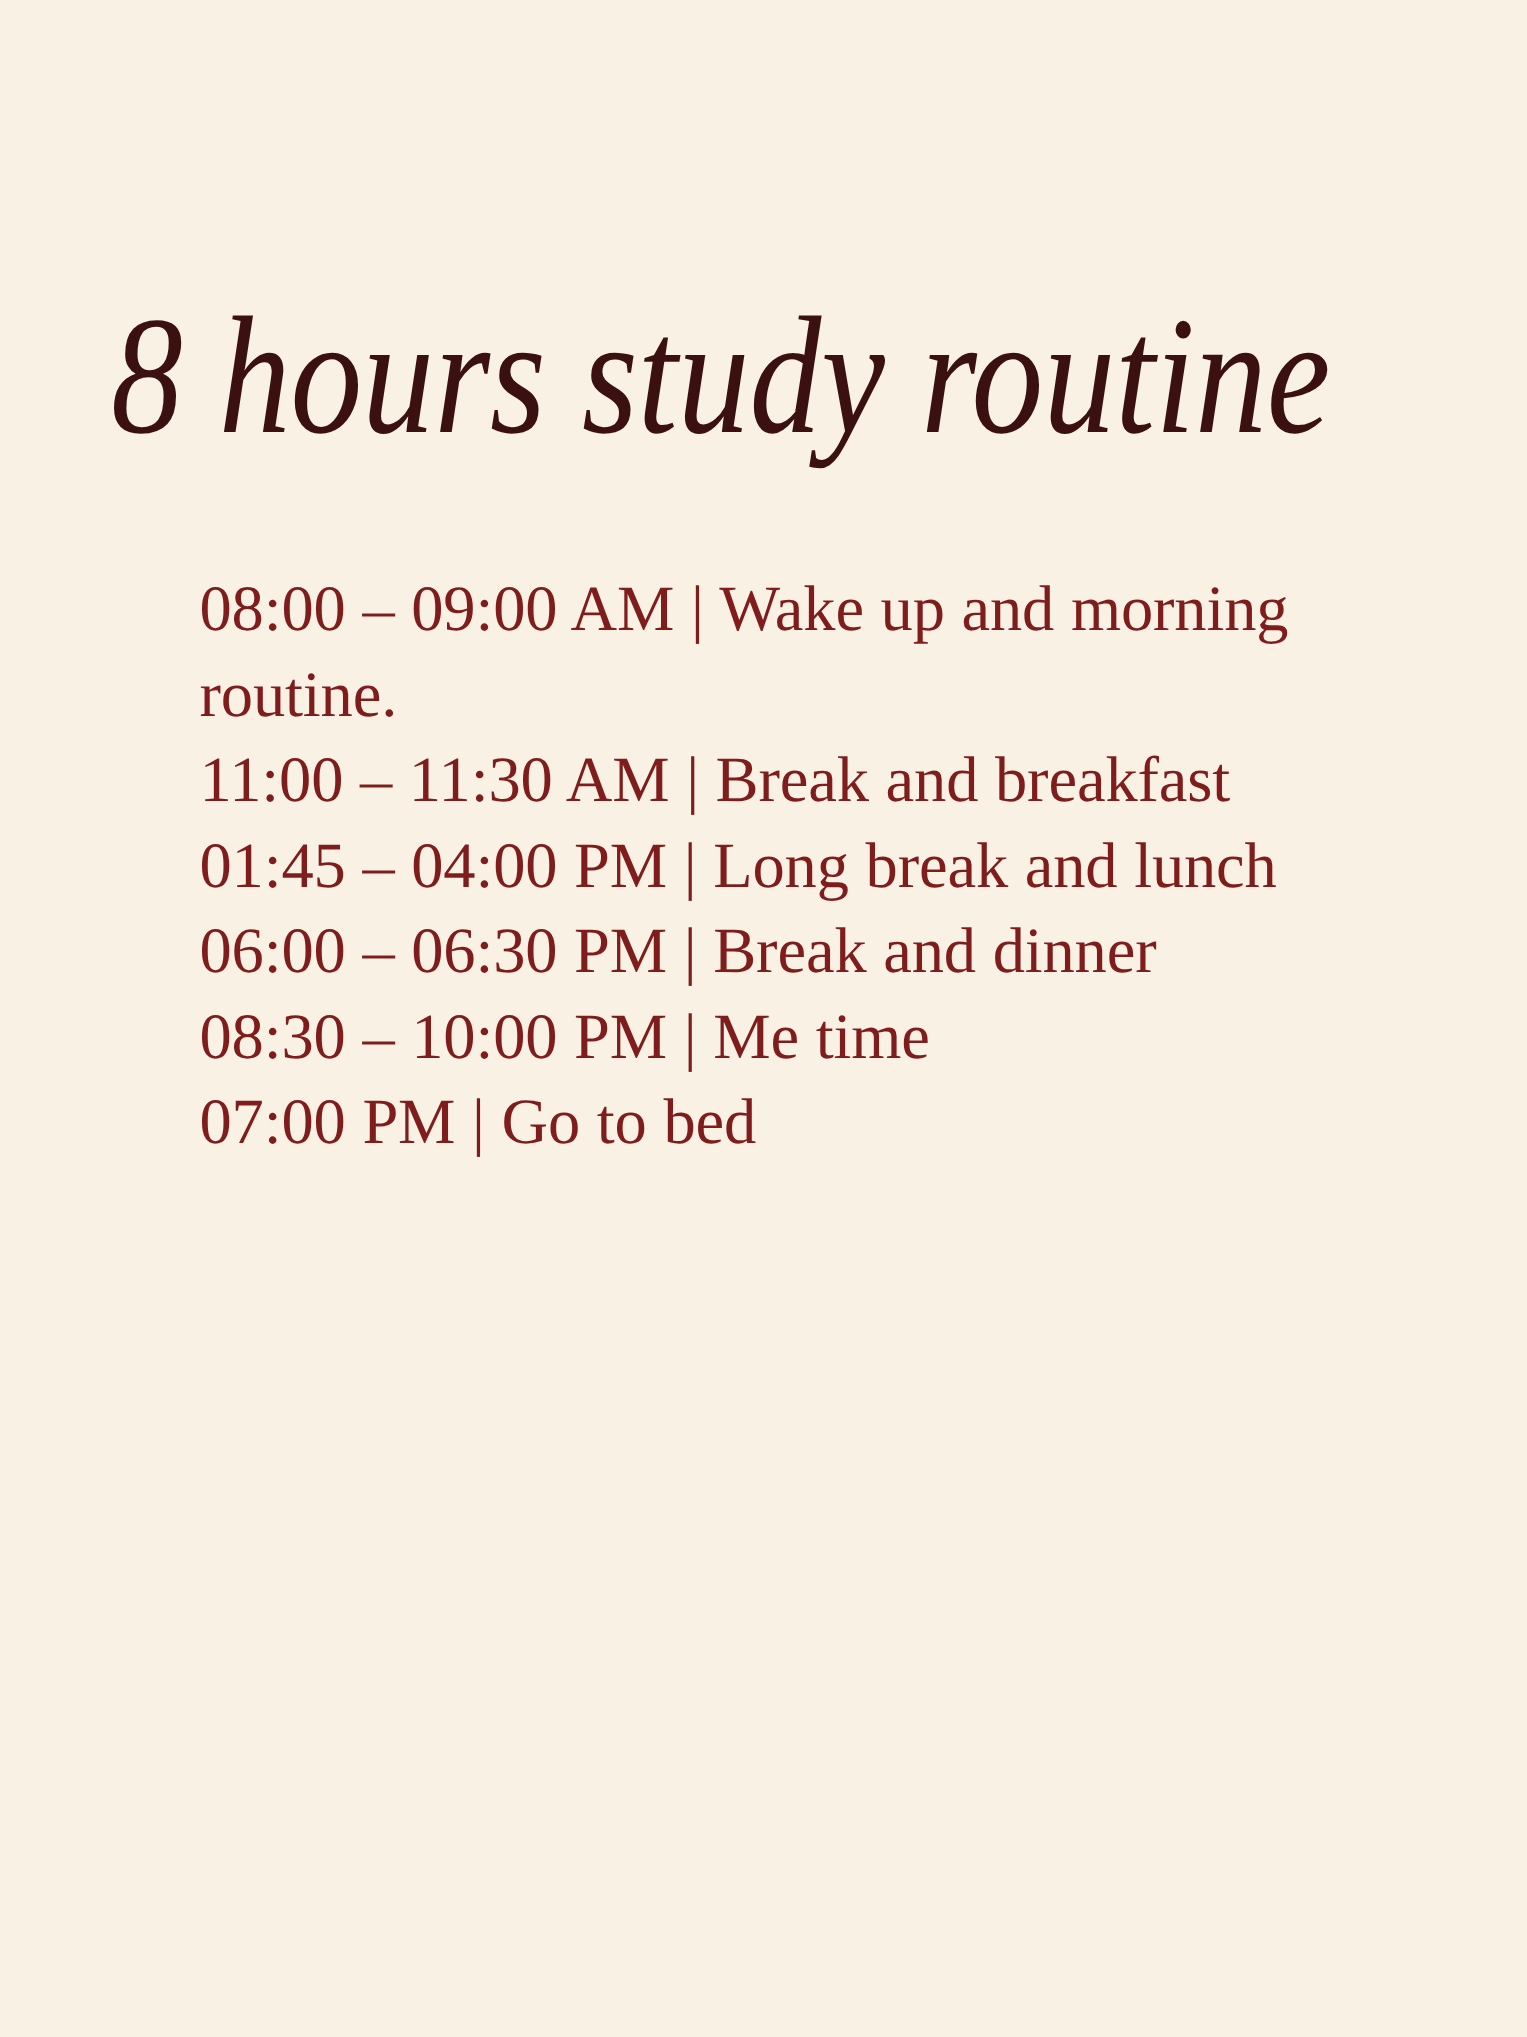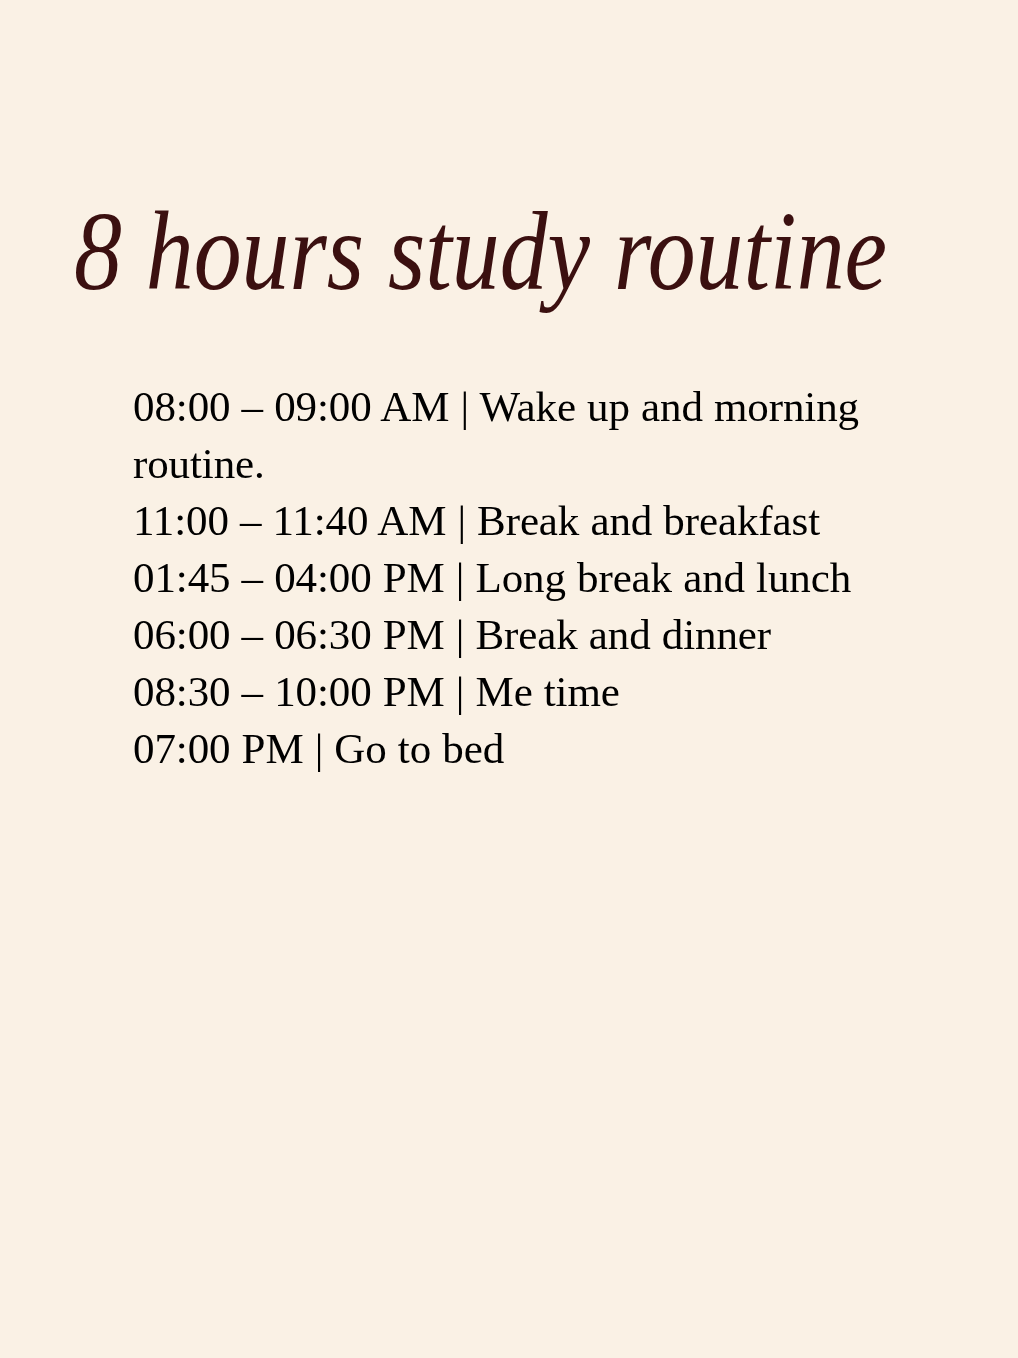--- a/index.html
+++ b/index.html
@@ -45,37 +45,37 @@
     top: 378px;
     width: 746px;
   }
 
   .schedule-line {
     font-family: "Liberation Serif", "DejaVu Serif", serif;
     font-style: normal;
     font-weight: 400;
     font-size: 43px;
     line-height: 57px;
-    color: #000000;
+    color: #7f1d1d;
     letter-spacing: -0.1px;
     margin: 0;
     padding: 0;
     text-align: left;
     word-spacing: 0.5px;
   }
 </style>
 </head>
 <body>
 
 <div class="poster">
 
   <h1 class="poster-title">8 hours study routine</h1>
 
   <div class="schedule-block">
     <p class="schedule-line">08:00 – 09:00 AM | Wake up and morning routine.</p>
-    <p class="schedule-line">11:00 – 11:40 AM | Break and breakfast</p>
+    <p class="schedule-line">11:00 – 11:30 AM | Break and breakfast</p>
     <p class="schedule-line">01:45 – 04:00 PM | Long break and lunch</p>
     <p class="schedule-line">06:00 – 06:30 PM | Break and dinner</p>
     <p class="schedule-line">08:30 – 10:00 PM | Me time</p>
     <p class="schedule-line">07:00 PM | Go to bed</p>
   </div>
 
 </div>
 
 </body></html>

